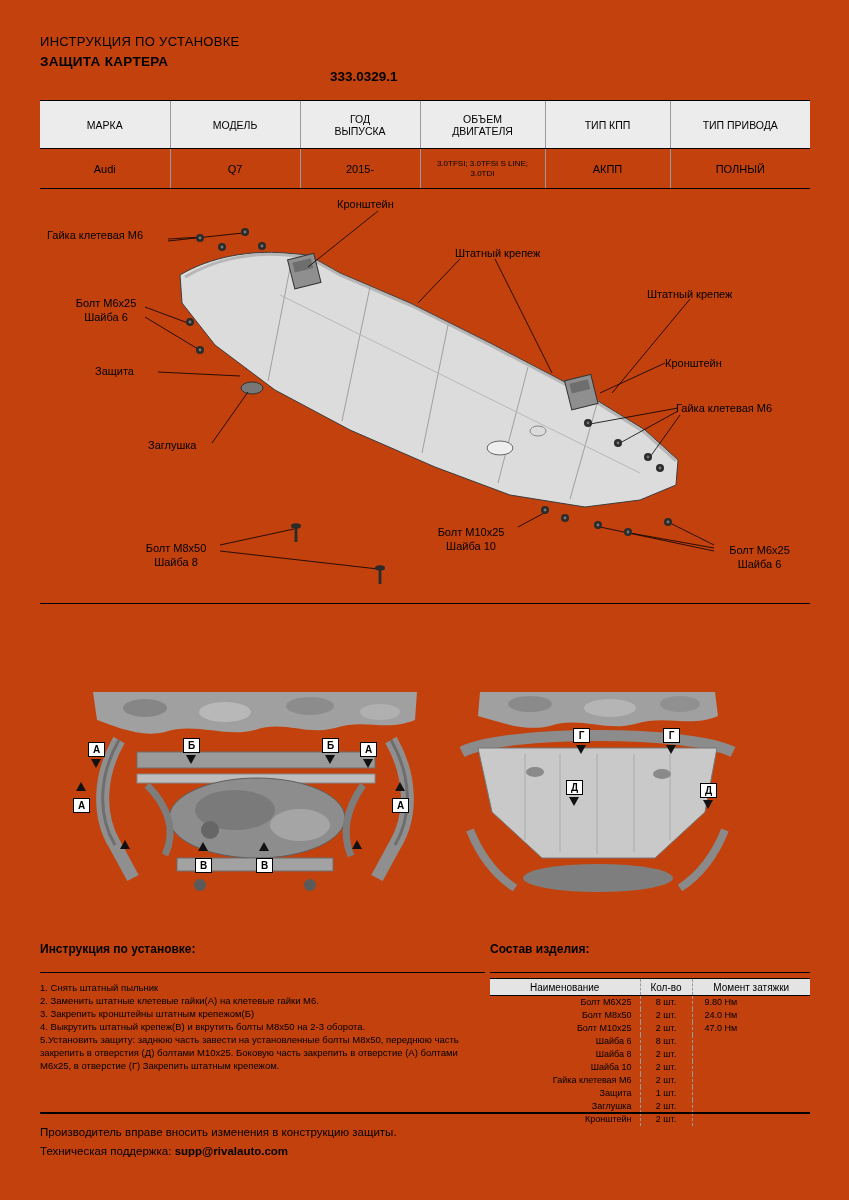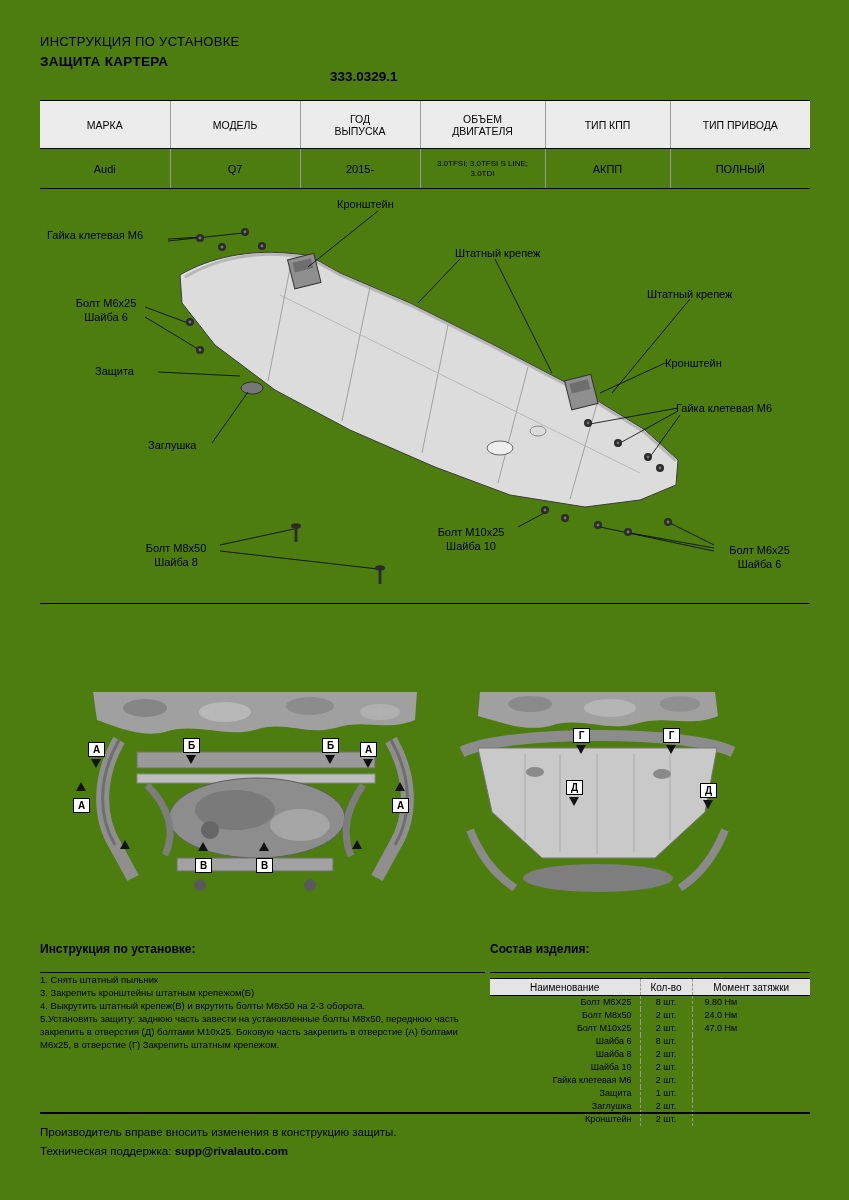--- a/index.html
+++ b/index.html
@@ -1,18 +1,18 @@
 <!DOCTYPE html>
 <html><head>
 <meta charset="utf-8">
 <style>
   * { margin:0; padding:0; box-sizing:border-box; }
   html,body { background:#fff; }
   body { font-family:"Liberation Sans", sans-serif; color:#000; }
-  .page { position:relative; width:849px; height:1200px; background:#4d7c0f; overflow:hidden; }
+  .page { position:relative; width:849px; height:1200px; background:#c2410c; overflow:hidden; }
 
   
   .header { position:absolute; left:40px; top:34px; }
   .h-line1 { font-size:13px; letter-spacing:0.3px; }
   .h-line2 { font-size:13.5px; font-weight:bold; margin-top:5px; letter-spacing:0.3px; }
   .part-no { position:absolute; left:330px; top:69px; font-size:13.5px; font-weight:bold; }
 
   
   .spec { position:absolute; left:40px; top:100px; width:770px; border-collapse:collapse; table-layout:fixed; }
   .spec th { background:#ececec; font-weight:normal; font-size:10.5px; height:48px; text-align:center;
@@ -36,21 +36,21 @@
   .photo-right { left:450px; top:690px; width:295px; height:215px; }
   .marker { position:absolute; width:17px; height:15px; background:#fff; border:1px solid #000;
             font-size:10px; font-weight:bold; display:flex; align-items:center; justify-content:center; z-index:3; }
   .arr { position:absolute; width:0; height:0; z-index:2; }
   .arr.down { border-left:5px solid transparent; border-right:5px solid transparent; border-top:9px solid #111; }
   .arr.up   { border-left:5px solid transparent; border-right:5px solid transparent; border-bottom:9px solid #111; }
 
   
   .instr { position:absolute; left:40px; top:942px; width:445px; }
   .sec-title { font-size:12px; font-weight:bold; padding-bottom:16px; border-bottom:1px solid #000; }
-  .steps { }
+  .steps { margin-top:8px; }
   .steps p { font-size:9.5px; line-height:13px; margin:0; }
 
   .parts { position:absolute; left:490px; top:942px; width:320px; }
   .parts-table { width:100%; border-collapse:collapse; margin-top:5px; }
   .parts-table th { background:#e4e4e4; font-weight:normal; font-size:10px; height:17px; text-align:center;
                     border-top:1px solid #000; border-bottom:1px solid #000; }
   .parts-table th:nth-child(2), .parts-table td:nth-child(2) { border-left:1px dashed #999; border-right:1px dashed #999; }
   .parts-table td { font-size:9px; height:13px; padding:0; }
   .parts-table td:nth-child(1){ text-align:right; padding-right:8px; }
   .parts-table td:nth-child(2){ text-align:center; }
@@ -288,20 +288,21 @@
     <div class="marker" style="left:116px; top:90px;">Д</div>
     <div class="arr down" style="left:119px; top:107px;"></div>
     <div class="marker" style="left:250px; top:93px;">Д</div>
     <div class="arr down" style="left:253px; top:110px;"></div>
   </div>
 
   <div class="instr">
     <div class="sec-title">Инструкция по установке:</div>
     <div class="steps">
       <p>1. Снять штатный пыльник</p>
+      <p>2. Заменить штатные клетевые гайки(А) на клетевые гайки М6.</p>
       <p>3. Закрепить кронштейны штатным крепежом(Б)</p>
       <p>4. Выкрутить штатный крепеж(В) и вкрутить болты М8х50 на 2-3 оборота.</p>
       <p>5.Установить защиту: заднюю часть завести на установленные болты М8х50, переднюю часть закрепить в отверстия (Д) болтами М10х25. Боковую часть закрепить в отверстие (А) болтами М6х25, в отверстие (Г) Закрепить штатным крепежом.</p>
     </div>
   </div>
 
   <div class="parts">
     <div class="sec-title">Состав изделия:</div>
     <table class="parts-table">
       <colgroup>

